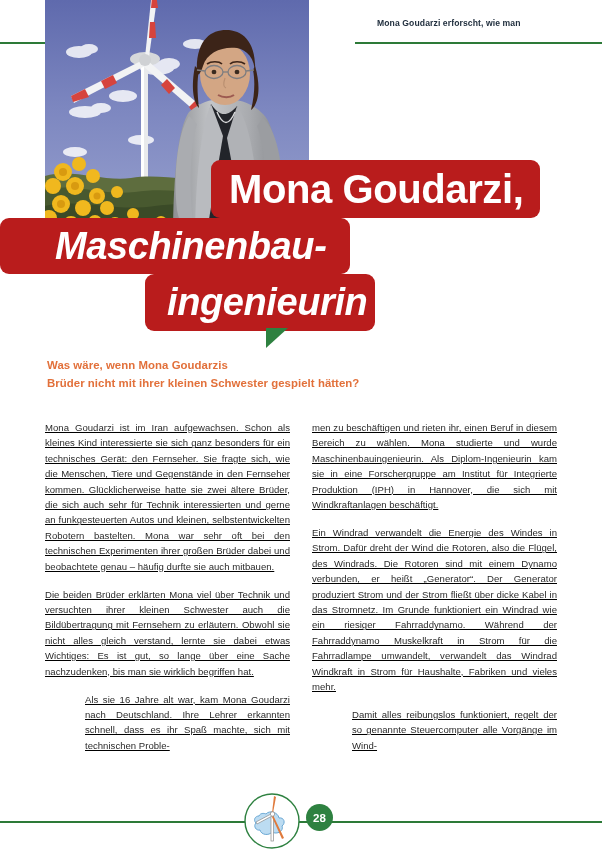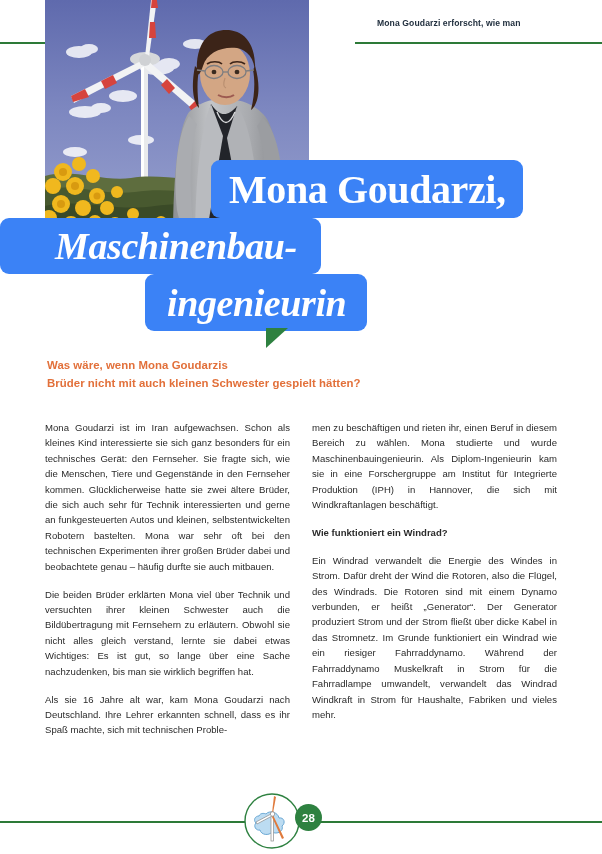--- a/index.html
+++ b/index.html
@@ -62,27 +62,26 @@
   }
 
   
   .bubble-wrap {
     position: absolute;
     left: 0; top: 160px;
     width: 602px; height: 185px;
   }
   .bub {
     position: absolute;
-    background: #3b82f6;
+    background: #b91c1c;
     border-radius: 9px;
     color: #ffffff;
     display: flex;
     align-items: center;
     white-space: nowrap;
-    font-family: Liberation Serif, serif;
   }
   .bub-1 {
     left: 211px; top: 0;
     height: 58px;
     padding: 0 17px 0 18px;
     font-size: 40px;
     font-weight: bold;
     letter-spacing: -0.4px;
   }
   .bub-2 {
@@ -91,21 +90,21 @@
     padding: 0 24px 0 55px;
     font-size: 38px;
     font-weight: bold;
     font-style: italic;
     letter-spacing: -0.4px;
     text-align: center;
   }
   .bub-3 {
     left: 145px; top: 114px;
     height: 57px;
-    padding: 0 21px 0 22px;
+    padding: 0 8px 0 22px;
     font-size: 38px;
     font-weight: bold;
     font-style: italic;
     letter-spacing: -0.4px;
   }
   .bub-tail {
     position: absolute;
     left: 266px; top: 168px;
     width: 0; height: 0;
     border-left: 22px solid #2e8140;
@@ -124,52 +123,53 @@
     letter-spacing: 0.05px;
   }
 
   
   .cols {
     position: absolute;
     left: 45px; top: 420px;
     width: 512px;
     display: flex;
     gap: 22px;
+    text-decoration: underline;
   }
   .col { width: 245px; }
 
   .col p {
     font-size: 9.55px;
     line-height: 1.615;
     color: #2a2a2a;
     text-align: justify;
     margin-bottom: 12.5px;
     letter-spacing: 0.02px;
   }
-  .col p:last-child { margin-bottom: 0; }
+  .col p:last-child { margin-bottom: 0; margin-left: 40px; }
 
   .sub-head {
     font-size: 9.8px;
     font-weight: bold;
     color: #2e8140;
     margin-bottom: 1.5px;
     letter-spacing: 0.02px;
   }
 
   
   .footer-logo {
     position: absolute;
     left: 243px; top: 792px;
     width: 58px; height: 58px;
   }
   .footer-logo svg { display: block; }
 
   .page-badge {
     position: absolute;
-    left: 295px; top: 804px;
+    left: 306px; top: 804px;
     width: 27px; height: 27px;
     border-radius: 50%;
     background: #2e8140;
     color: #ffffff;
     font-size: 11.5px;
     font-weight: bold;
     display: flex;
     align-items: center;
     justify-content: center;
   }
@@ -320,33 +320,33 @@
 
   <div class="bubble-wrap">
     <div class="bub bub-1">Mona Goudarzi,</div>
     <div class="bub bub-2">Maschinenbau-</div>
     <div class="bub bub-3">ingenieurin</div>
     <div class="bub-tail"></div>
   </div>
 
   <div class="subtitle">
     <div>Was wäre, wenn Mona Goudarzis</div>
-    <div>Brüder nicht mit auch kleinen Schwester gespielt hätten?</div>
+    <div>Brüder nicht mit ihrer kleinen Schwester gespielt hätten?</div>
   </div>
 
   <div class="cols">
     <div class="col">
       <p>Mona Goudarzi ist im Iran aufgewachsen. Schon als kleines Kind interessierte sie sich ganz besonders für ein technisches Gerät: den Fernseher. Sie fragte sich, wie die Menschen, Tiere und Gegenstände in den Fernseher kommen. Glücklicherweise hatte sie zwei ältere Brüder, die sich auch sehr für Technik interessierten und gerne an funkgesteuerten Autos und kleinen, selbstentwickelten Robotern bastelten. Mona war sehr oft bei den technischen Experimenten ihrer großen Brüder dabei und beobachtete genau – häufig durfte sie auch mitbauen.</p>
       <p>Die beiden Brüder erklärten Mona viel über Technik und versuchten ihrer kleinen Schwester auch die Bildübertragung mit Fernsehern zu erläutern. Obwohl sie nicht alles gleich verstand, lernte sie dabei etwas Wichtiges: Es ist gut, so lange über eine Sache nachzudenken, bis man sie wirklich begriffen hat.</p>
       <p>Als sie 16 Jahre alt war, kam Mona Goudarzi nach Deutschland. Ihre Lehrer erkannten schnell, dass es ihr Spaß machte, sich mit technischen Proble-</p>
     </div>
     <div class="col">
       <p>men zu beschäftigen und rieten ihr, einen Beruf in diesem Bereich zu wählen. Mona studierte und wurde Maschinenbauingenieurin. Als Diplom-Ingenieurin kam sie in eine Forschergruppe am Institut für Integrierte Produktion (IPH) in Hannover, die sich mit Windkraftanlagen beschäftigt.</p>
-      <p class="sub-head">Wie funktioniert ein Windrad?</p>
       <p>Ein Windrad verwandelt die Energie des Windes in Strom. Dafür dreht der Wind die Rotoren, also die Flügel, des Windrads. Die Rotoren sind mit einem Dynamo verbunden, er heißt „Generator“. Der Generator produziert Strom und der Strom fließt über dicke Kabel in das Stromnetz. Im Grunde funktioniert ein Windrad wie ein riesiger Fahrraddynamo. Während der Fahrraddynamo Muskelkraft in Strom für die Fahrradlampe umwandelt, verwandelt das Windrad Windkraft in Strom für Haushalte, Fabriken und vieles mehr.</p>
+      <p>Damit alles reibungslos funktioniert, regelt der so genannte Steuercomputer alle Vorgänge im Wind-</p>
     </div>
   </div>
 
   <div class="footer-logo">
     <svg width="58" height="58" viewBox="0 0 58 58" xmlns="http://www.w3.org/2000/svg">
       <circle cx="29" cy="29" r="27" fill="#ffffff" stroke="#2e8140" stroke-width="1.4"></circle>
 
       <path d="M16 24 C 12 24, 10 28, 13 31 C 10 34, 13 39, 17 38 C 18 43, 26 44, 29 40 C 34 43, 41 39, 39 34 C 43 31, 41 25, 36 26 C 35 20, 26 18, 23 22 C 21 21, 17 21, 16 24 Z" fill="#bcdcf2" stroke="#6aa8d4" stroke-width="1"></path>
 
       <rect x="28" y="20" width="2.6" height="29" fill="#ffffff" stroke="#8a8a8a" stroke-width="0.7"></rect>

